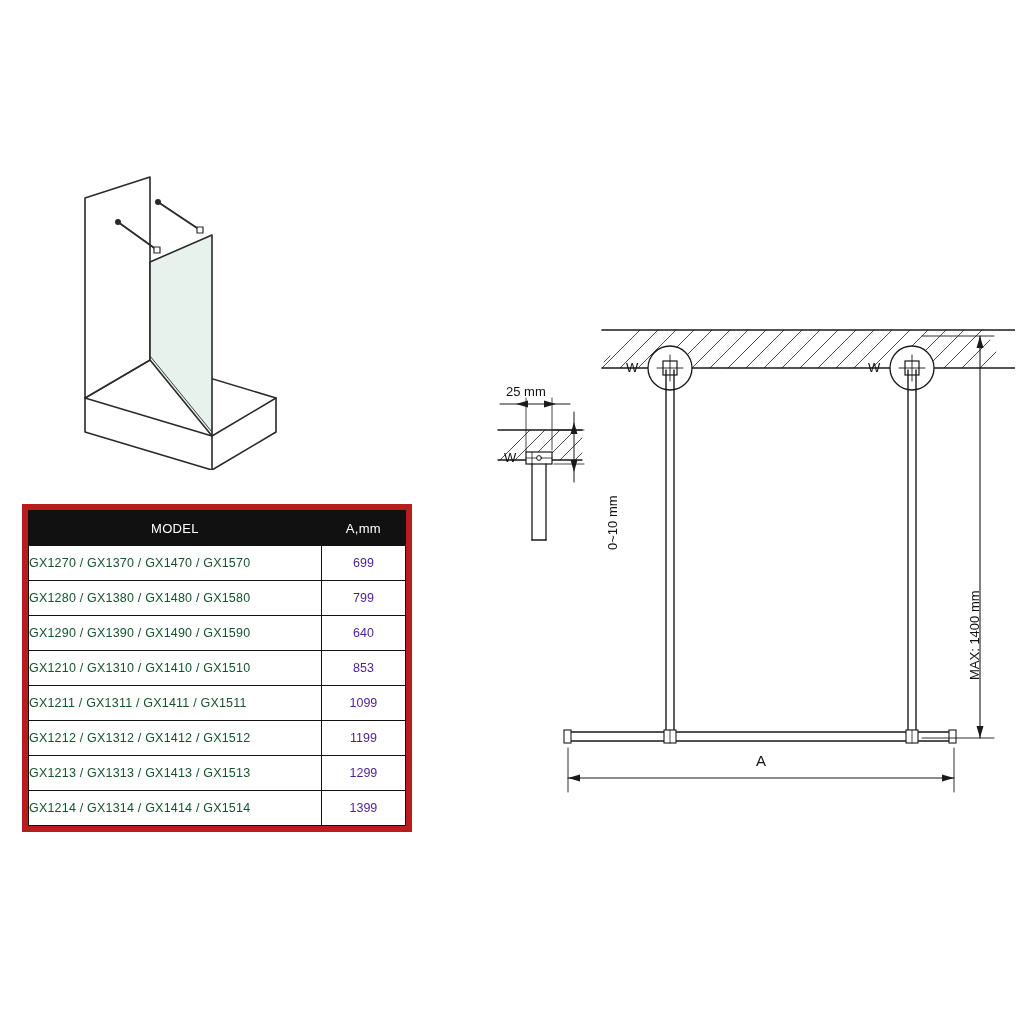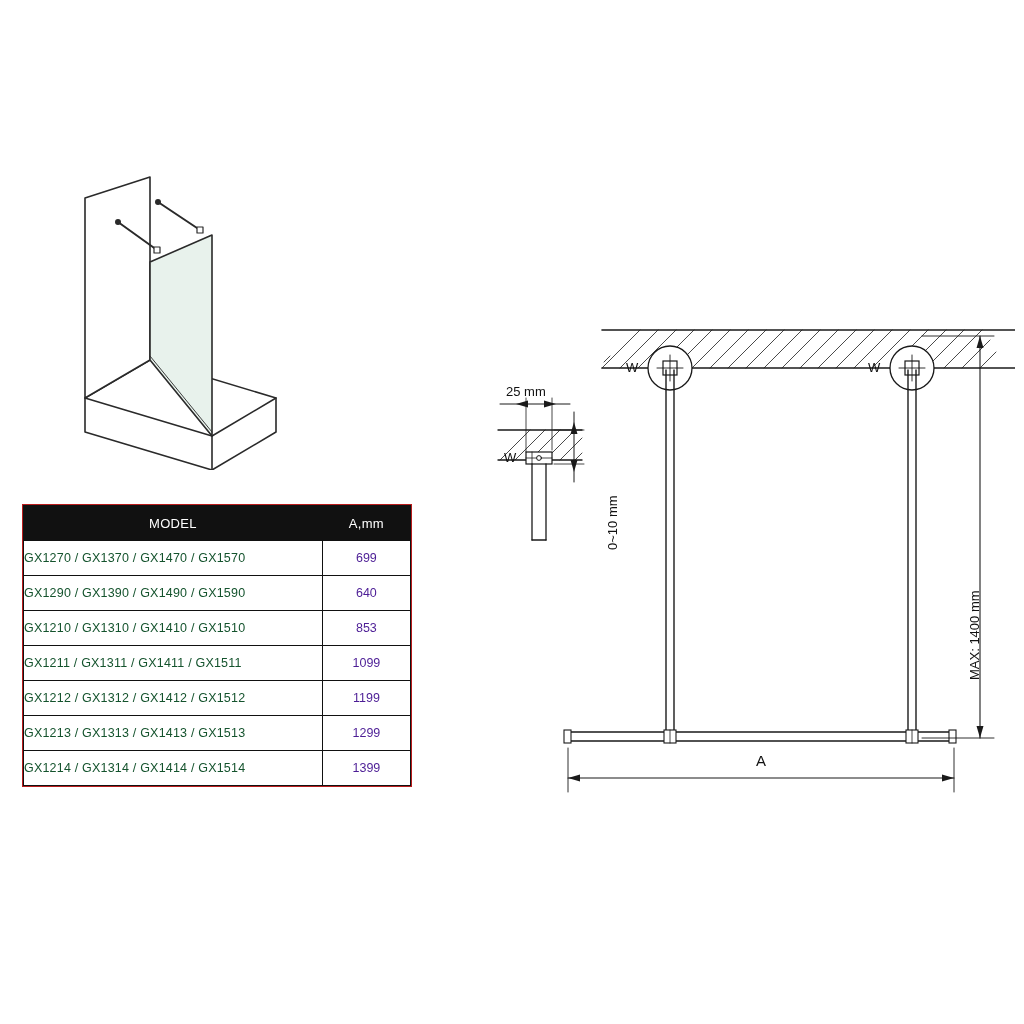--- a/index.html
+++ b/index.html
@@ -25,21 +25,21 @@
     position: absolute;
     left: 40px; top: 170px;
     width: 280px; height: 300px;
   }
   
   .table-wrap {
     position: absolute;
     left: 22px;
     top: 504px;
     width: 390px;
-    border: 1px solid #b91c1c;
+    border: 6px solid #b91c1c;
     box-sizing: border-box;
   }
   table.models {
     border-collapse: collapse;
     width: 100%;
     font-size: 12.5px;
   }
   table.models th,
   table.models td {
     border: 1px solid #111;
@@ -130,20 +130,24 @@
       <thead>
         <tr>
           <th class="model-h">MODEL</th>
           <th class="a-h">A,mm</th>
         </tr>
       </thead>
       <tbody>
         <tr>
           <td class="model">GX1270 / GX1370 / GX1470 / GX1570</td>
           <td class="aval">699</td>
+        </tr>
+        <tr>
+          <td class="model">GX1280 / GX1380 / GX1480 / GX1580</td>
+          <td class="aval">799</td>
         </tr>
         <tr>
           <td class="model">GX1290 / GX1390 / GX1490 / GX1590</td>
           <td class="aval">640</td>
         </tr>
         <tr>
           <td class="model">GX1210 / GX1310 / GX1410 / GX1510</td>
           <td class="aval">853</td>
         </tr>
         <tr>

